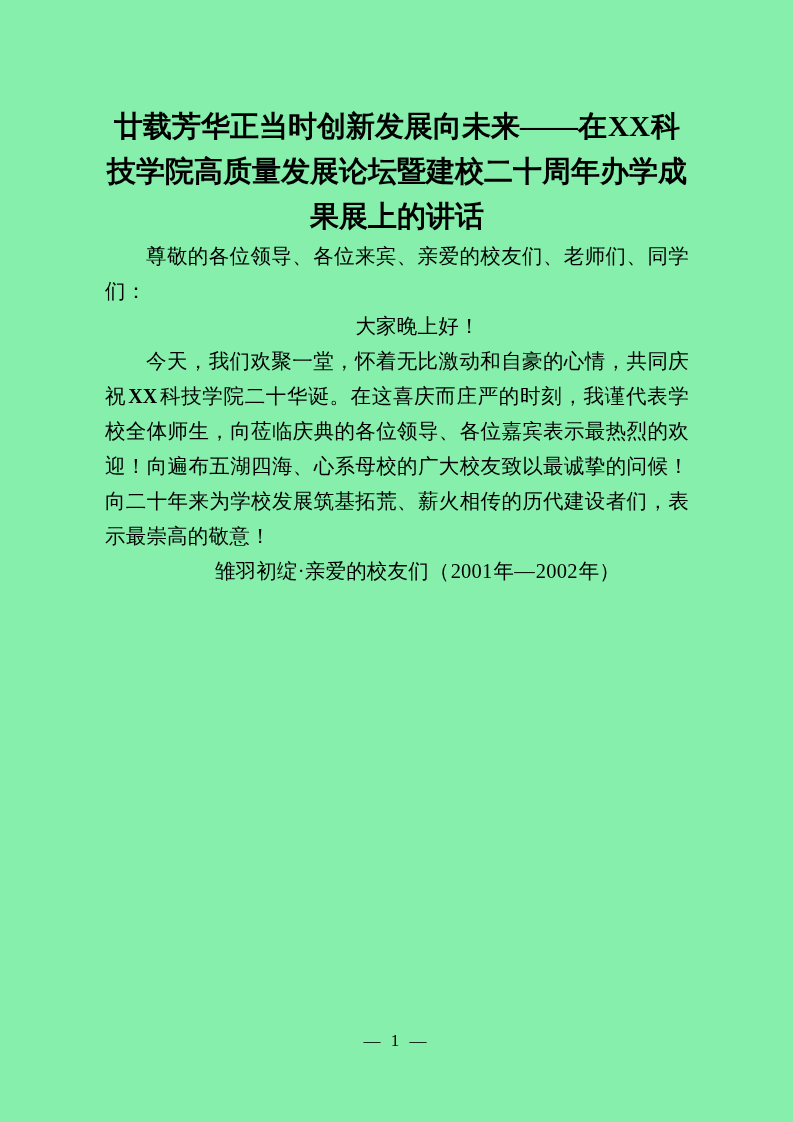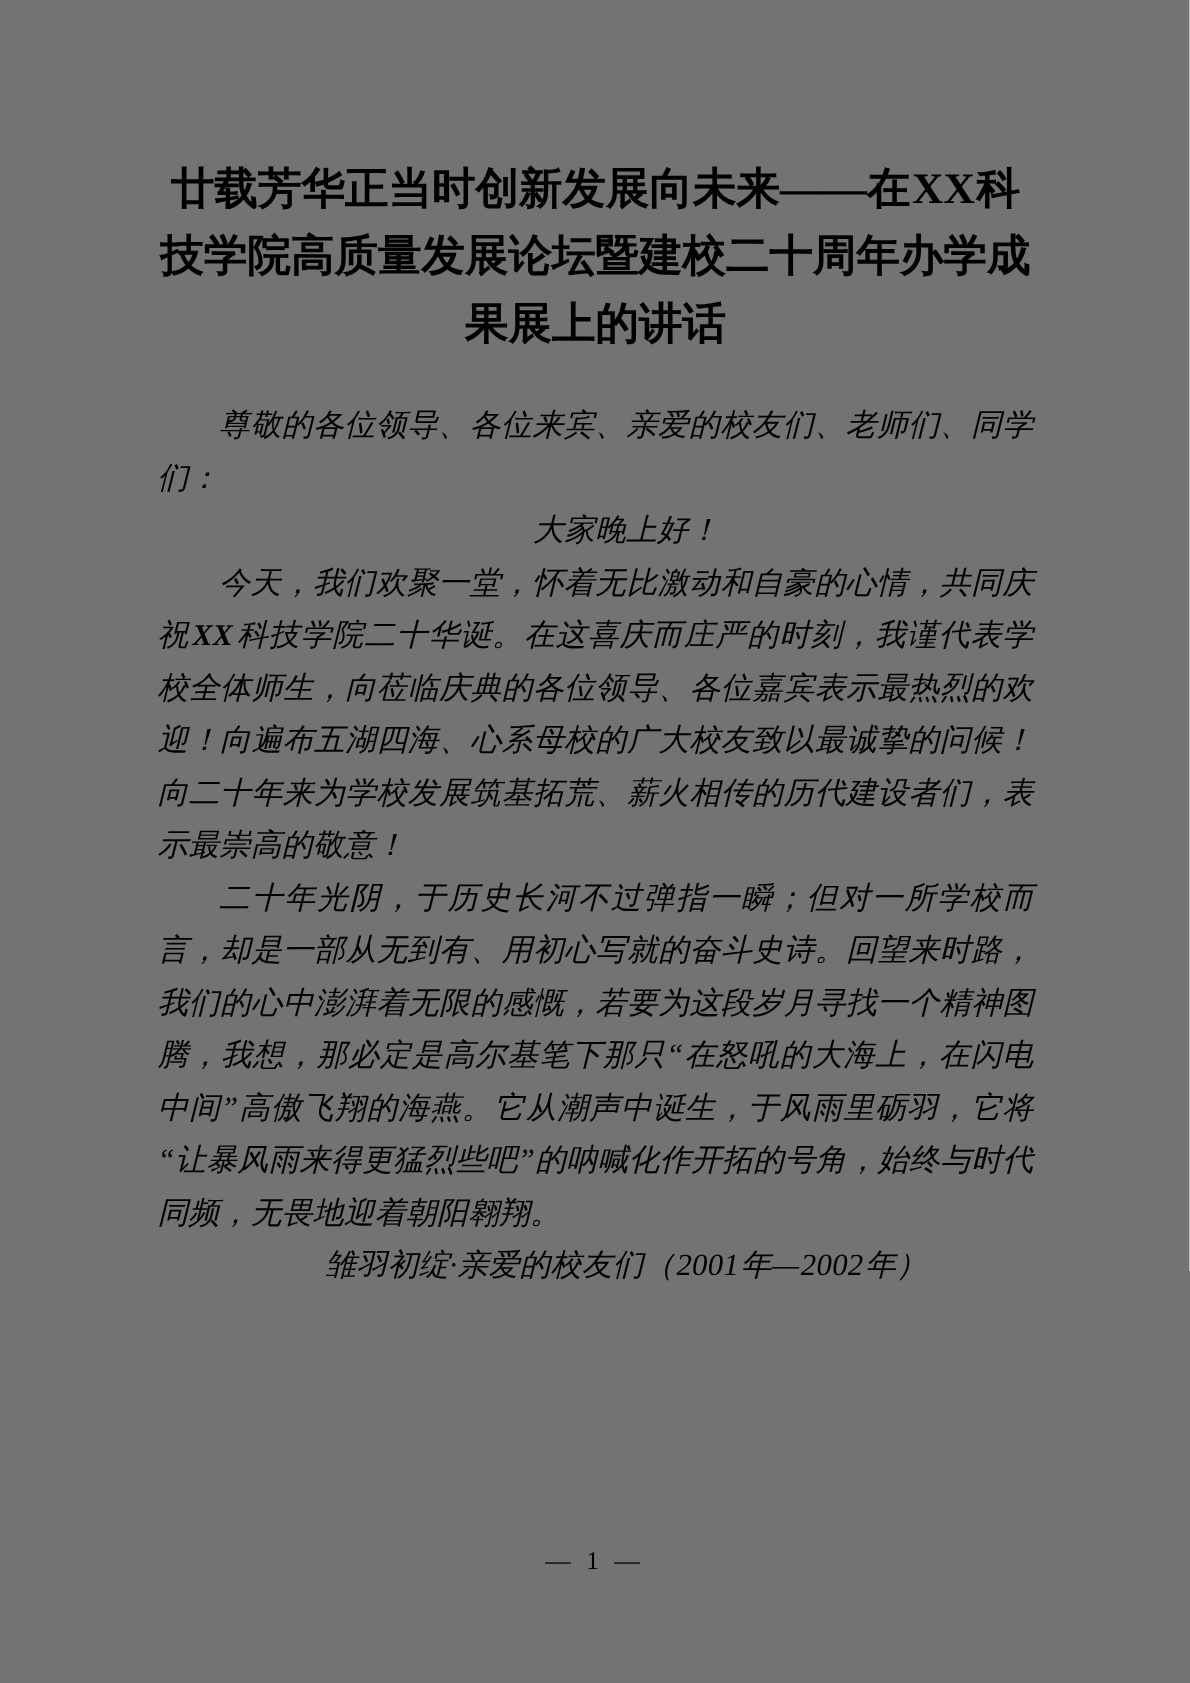--- a/index.html
+++ b/index.html
@@ -9,21 +9,21 @@
     background: #ffffff;
   }
   body {
     font-family: "Liberation Serif", "DejaVu Serif", serif;
     color: #000000;
   }
   .page {
     position: relative;
     width: 793px;
     height: 1122px;
-    background: #737373;
+    background: #86efac;
     margin: 0 auto;
     overflow: hidden;
     box-sizing: border-box;
   }
   .content {
     position: absolute;
     left: 105px;
     top: 0;
     width: 584px;
   }
@@ -41,22 +41,20 @@
     word-break: break-all;
   }
   .doc-title .latin {
     font-family: "Liberation Serif", "DejaVu Serif", serif;
     font-weight: bold;
     padding: 0 1px;
   }
 
   
   .body-block {
-    margin-top: 28px;
-    font-style: italic;
   }
   p.para {
     margin: 0;
     font-family: "Liberation Serif", "DejaVu Serif", serif;
     font-size: 20.5px;
     line-height: 35px;
     text-align: justify;
     text-justify: inter-ideograph;
     text-indent: 2em;
     word-break: break-all;
@@ -108,23 +106,20 @@
       <p class="para short">
         <span>大家晚上好！</span>
       </p>
 
 
 
       <p class="para">
         <span>今天，我们欢聚一堂，怀着无比激动和自豪的心情，共同庆祝</span><span class="latin">XX</span><span>科技学院二十华诞。在这喜庆而庄严的时刻，我谨代表学校全体师生，向莅临庆典的各位领导、各位嘉宾表示最热烈的欢迎！向遍布五湖四海、心系母校的广大校友致以最诚挚的问候！向二十年来为学校发展筑基拓荒、薪火相传的历代建设者们，表示最崇高的敬意！</span>
       </p>
 
-      <p class="para">
-        <span>二十年光阴，于历史长河不过弹指一瞬；但对一所学校而言，却是一部从无到有、用初心写就的奋斗史诗。回望来时路，我们的心中澎湃着无限的感慨，若要为这段岁月寻找一个精神图腾，我想，那必定是高尔基笔下那只“在怒吼的大海上，在闪电中间”高傲飞翔的海燕。它从潮声中诞生，于风雨里砺羽，它将“让暴风雨来得更猛烈些吧”的呐喊化作开拓的号角，始终与时代同频，无畏地迎着朝阳翱翔。</span>
-      </p>
 
       <p class="para short">
         <span>雏羽初绽·亲爱的校友们（</span><span class="num">2001</span><span>年—</span><span class="num">2002</span><span>年）</span>
       </p>
 
     </div>
   </div>
 
   <div class="page-footer">
     <span>— 1 —</span>

